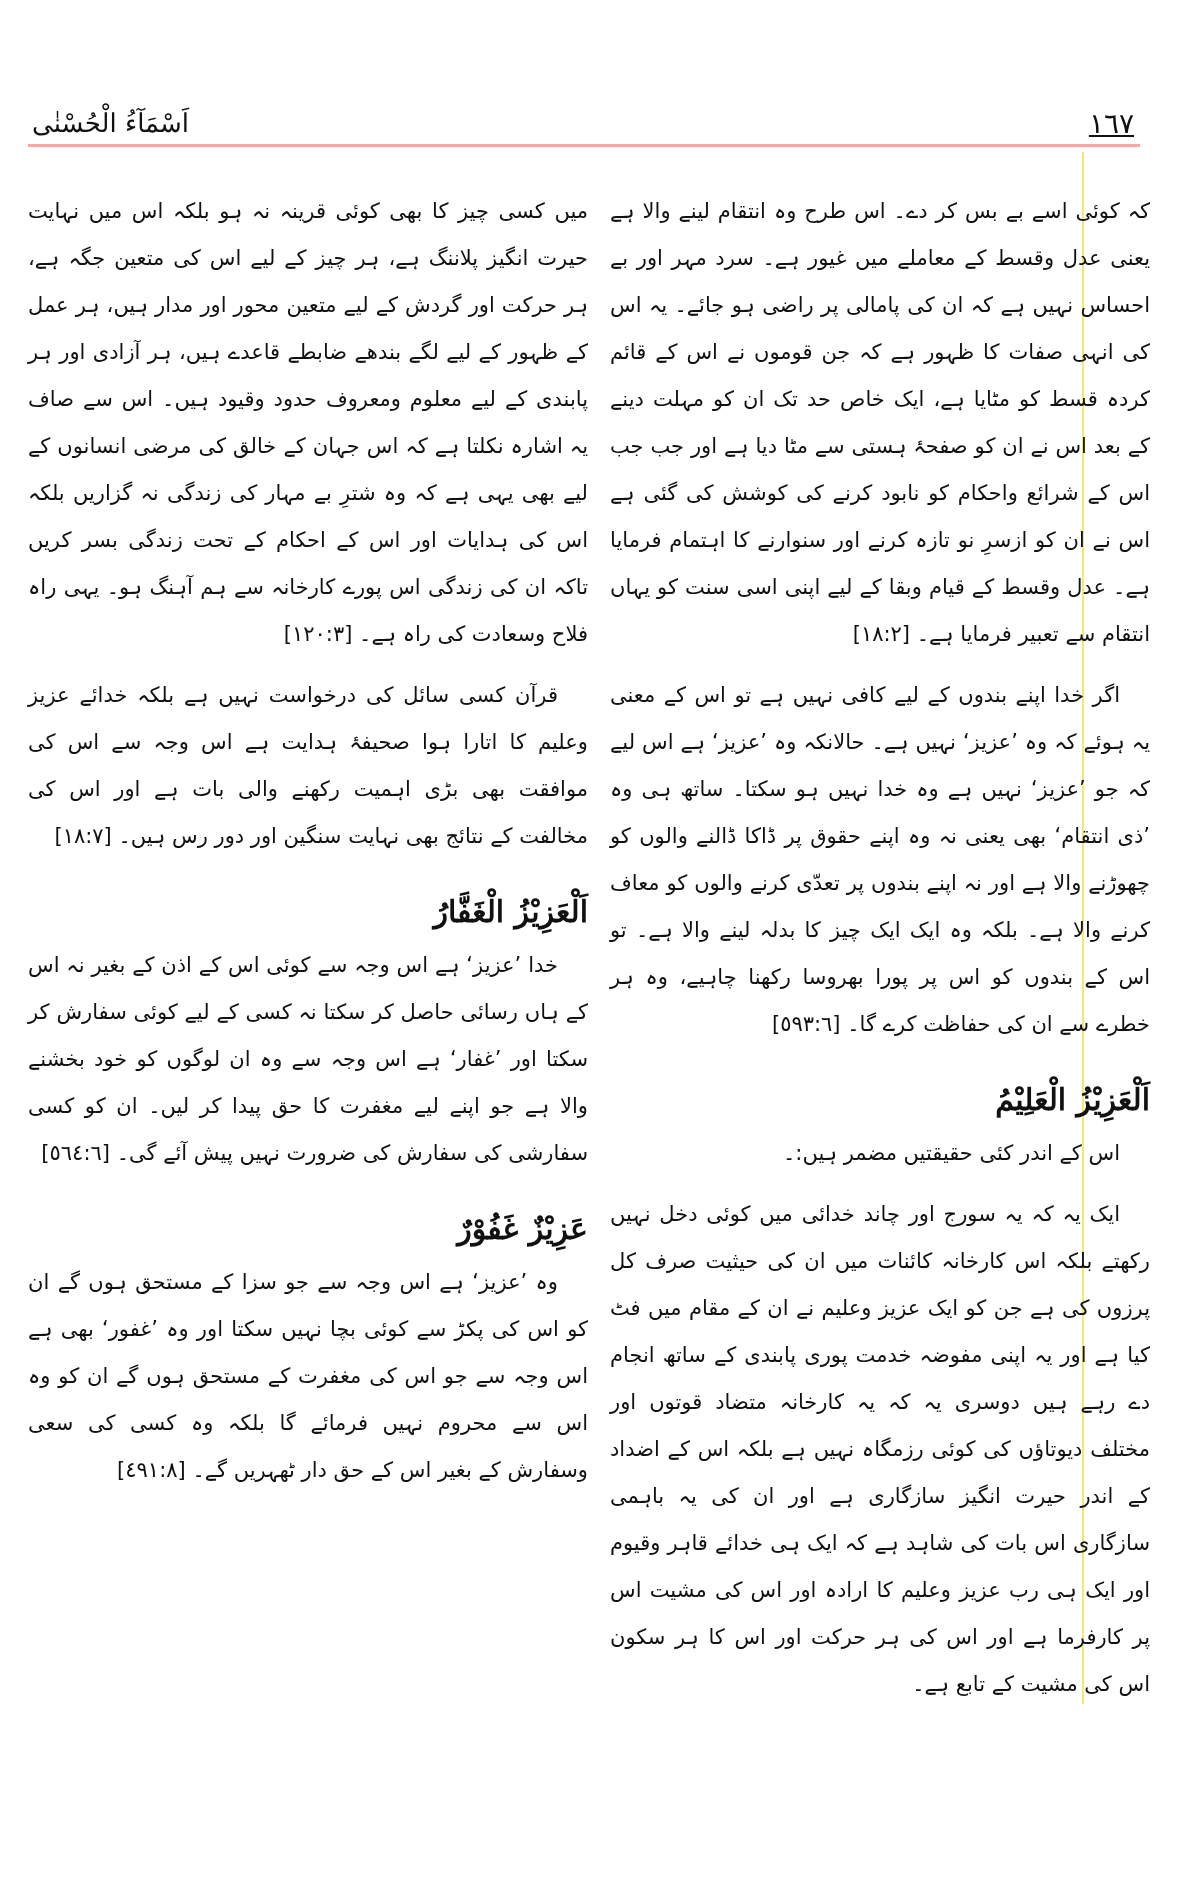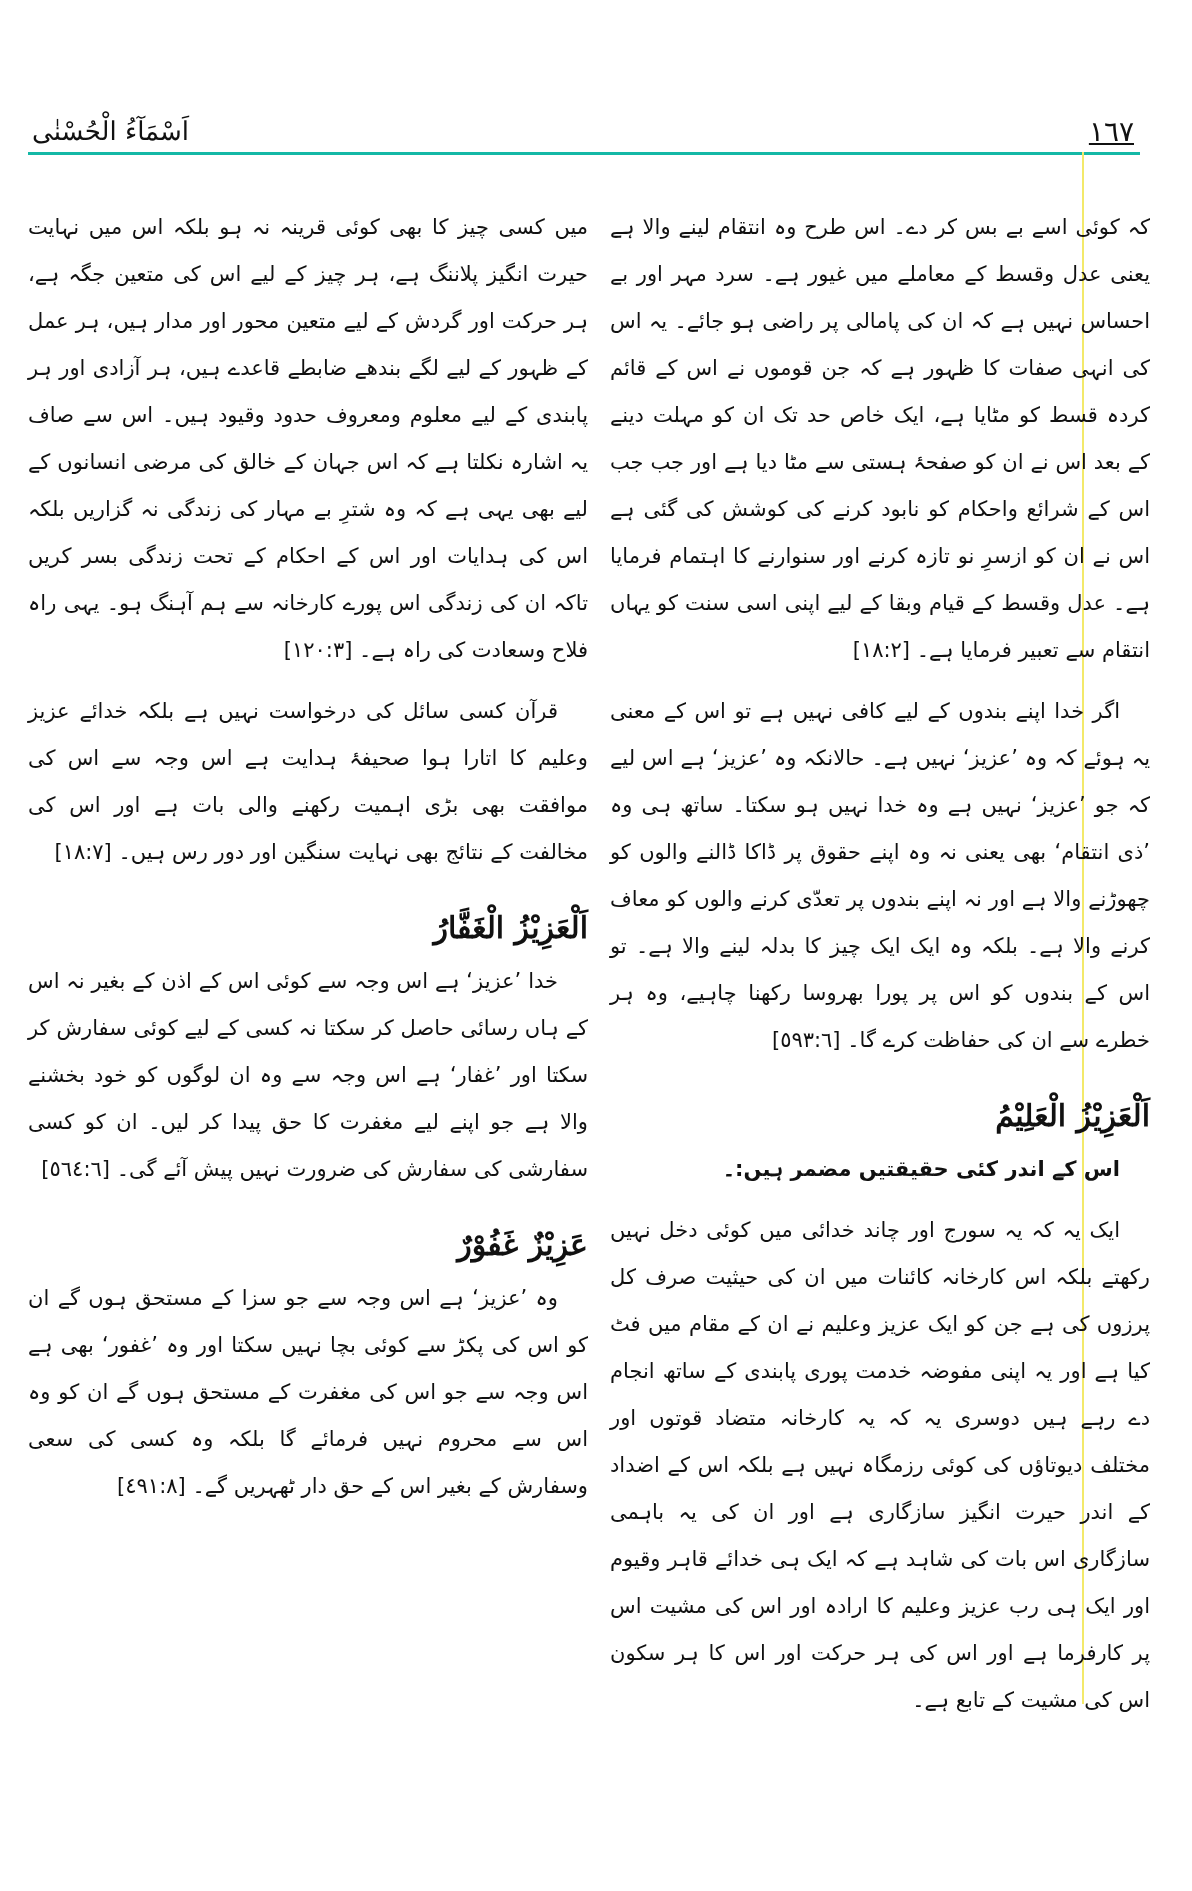--- a/index.html
+++ b/index.html
@@ -1,50 +1,50 @@
 <!DOCTYPE html>
 <html><head>
 <meta charset="utf-8">
 <style>
   html, body { margin: 0; padding: 0; background: #ffffff; }
   body {
     width: 1192px; height: 1891px; position: relative; overflow: hidden;
     font-family: "DejaVu Sans", sans-serif; color: #111;
   }
   .page-header {
-    position: absolute; left: 28px; top: 104px; width: 1112px; height: 48px;
-    border-bottom: 3px solid #14b8a6;
+    position: absolute; left: 28px; top: 96px; width: 1112px; height: 48px;
+    border-bottom: 3px solid #fca5a5;
   }
   .running-title {
     position: absolute; left: 4px; bottom: 6px;
     font-size: 26px; direction: rtl; font-family: "DejaVu Serif", serif;
   }
   .page-number {
     position: absolute; right: 6px; bottom: 4px;
     font-size: 28px; font-family: "DejaVu Serif", serif; direction: rtl; text-decoration: underline;
   }
   .highlight-line {
     position: absolute; left: 1082px; top: 152px; width: 2px; height: 1552px;
     background: #f3e96a;
   }
   .column {
-    position: absolute; top: 204px; width: 560px;
+    position: absolute; top: 188px; width: 560px;
     direction: rtl; text-align: justify; text-align-last: right;
     font-size: 21px; line-height: 47px;
   }
   .col-right { left: 610px; width: 540px; }
   .col-left { left: 28px; width: 560px; }
   .para { margin: 0 0 14px 0; }
   .para.indent { text-indent: 30px; }
   .cite { unicode-bidi: embed; white-space: nowrap; }
   .heading {
     font-family: "DejaVu Serif", serif; font-size: 30px; line-height: 44px;
     margin: 30px 0 8px 0; text-align: left; text-align-last: right;
   }
-  .subhead { margin: 0 0 14px 0; font-weight: bold; }
+  .subhead { margin: 0 0 14px 0; }
 </style>
 </head>
 <body>
 
 <div class="page-header">
   <span class="running-title">اَسْمَآءُ الْحُسْنٰی</span>
   <span class="page-number">١٦٧</span>
 </div>
 
 <div class="highlight-line"></div>

